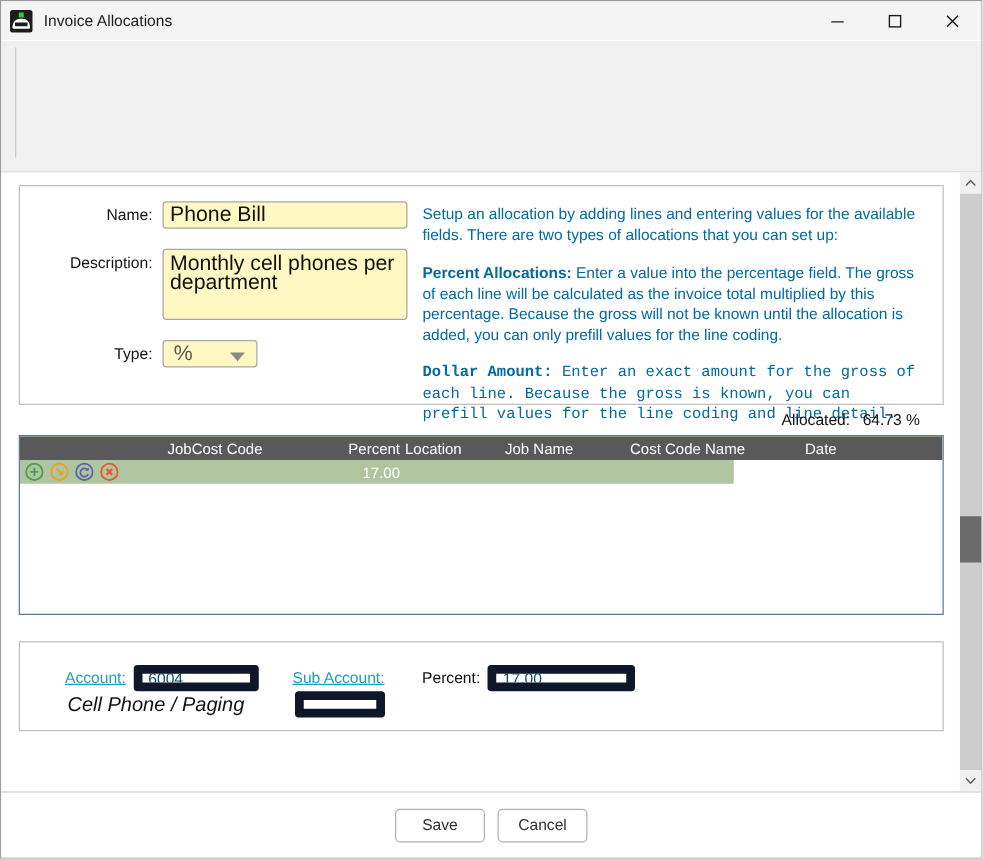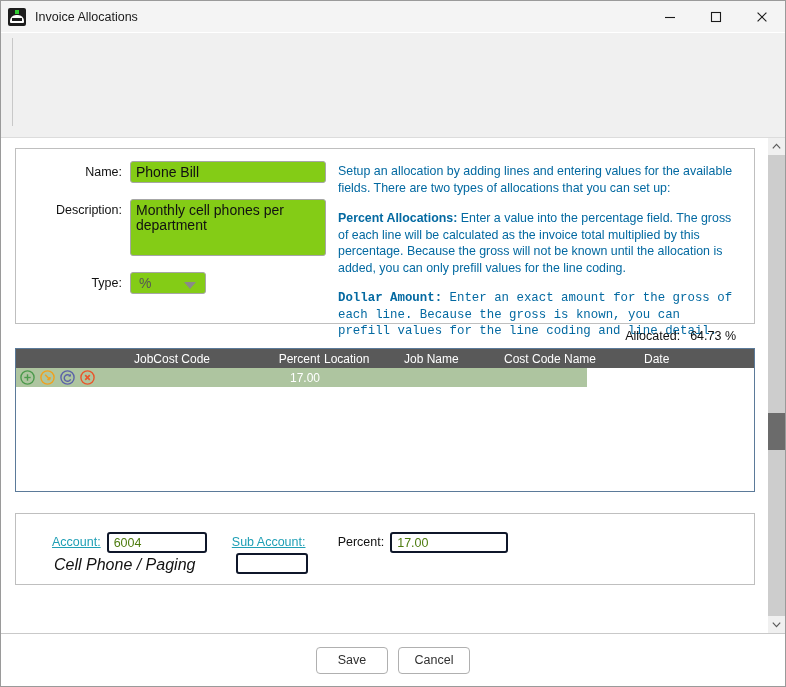--- a/index.html
+++ b/index.html
@@ -218,23 +218,23 @@
     padding-right: 8px;
     font-size: 12.5px;
     color: #111111;
     line-height: 22px;
     flex: 0 0 auto;
   }
   .ctl {
     box-sizing: border-box;
     border: 1px solid #a6a6a6;
     border-radius: 3px;
-    background: #84cc16;
+    background: #fef9c3;
     font-family: "Liberation Sans", sans-serif;
-    font-size: 14px;
+    font-size: 17px;
     color: #111111;
     padding: 3px 5px;
     outline: none;
   }
   #name-input { width: 196px; height: 22px; }
   #desc-input {
     width: 196px; height: 57px;
     resize: none;
     line-height: 15px;
     overflow: hidden;
@@ -345,43 +345,43 @@
   #detail-panel {
     margin-top: 21px;
     height: 72px;
     display: flex;
     align-items: flex-start;
     padding: 18px 0 0 0;
     box-sizing: border-box;
   }
   .dfield {
     display: flex;
-    align-items: center;
+    align-items: flex-end;
   }
   .dlink {
     color: #1f9fb5;
     text-decoration: underline;
     font-size: 12.5px;
     line-height: 21px;
     cursor: pointer;
   }
   .dlabel {
     color: #111111;
     font-size: 12.5px;
     line-height: 21px;
   }
   .dinput {
     box-sizing: border-box;
     height: 21px;
-    border: 2px solid #0f172a;
+    border: 7px solid #0f172a;
     border-radius: 3px;
     background: #ffffff;
     font-family: "Liberation Sans", sans-serif;
     font-size: 12.5px;
-    color: #4d7c0f;
+    color: #0c4a6e;
     padding: 2px 5px;
     outline: none;
     margin-left: 6px;
   }
   #account-wrap { margin-left: 36px; position: relative; }
   #account-input { width: 100px; }
   #account-sub {
     position: absolute;
     left: 2px;
     top: 24px;

